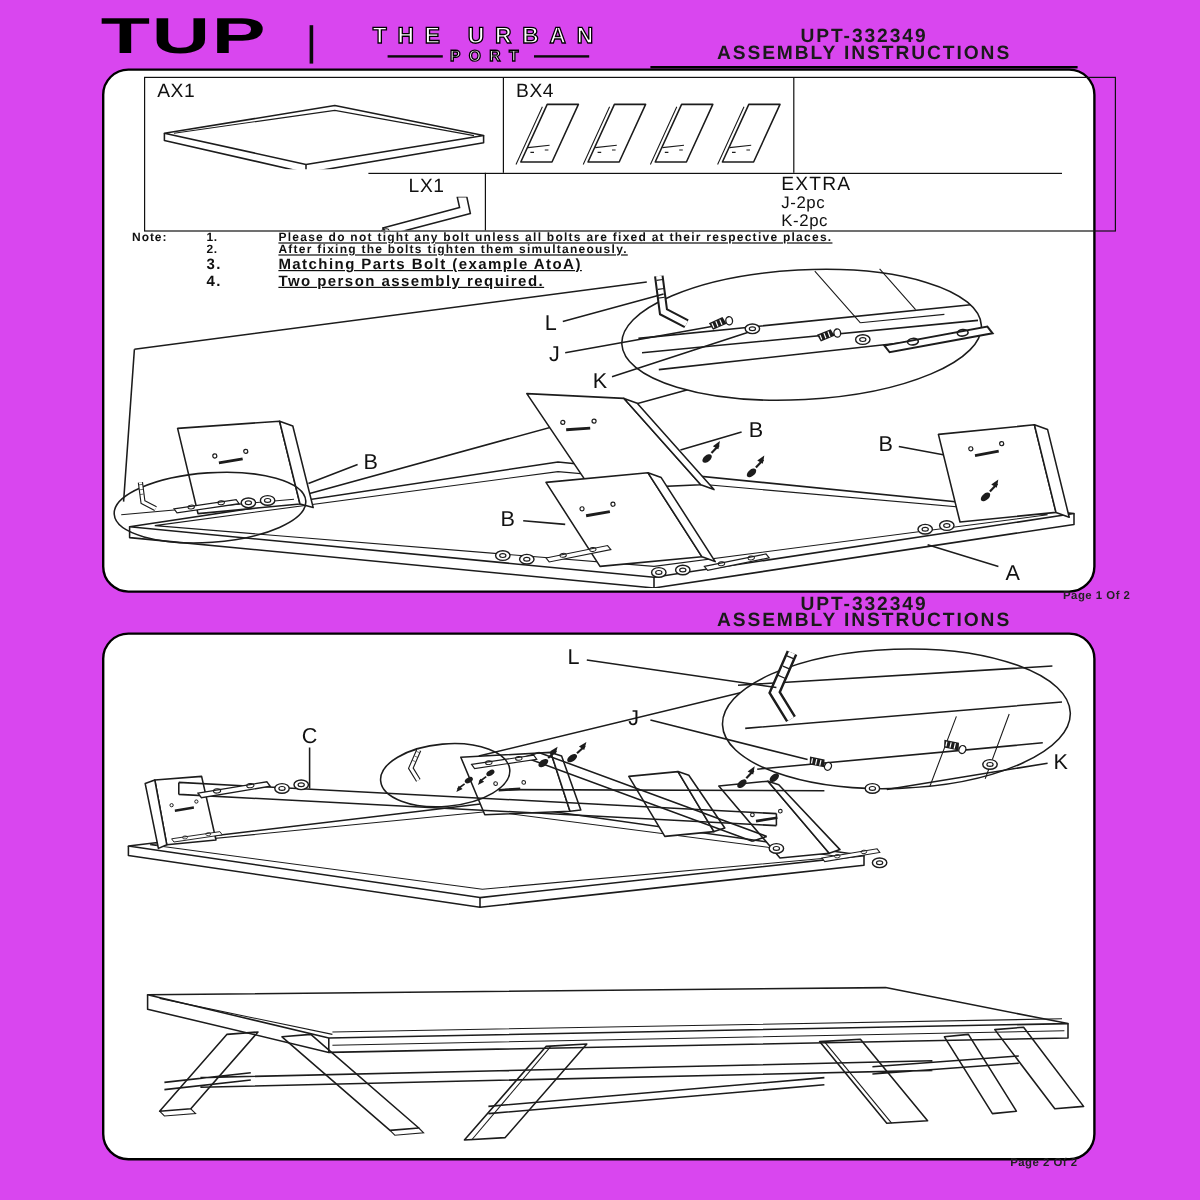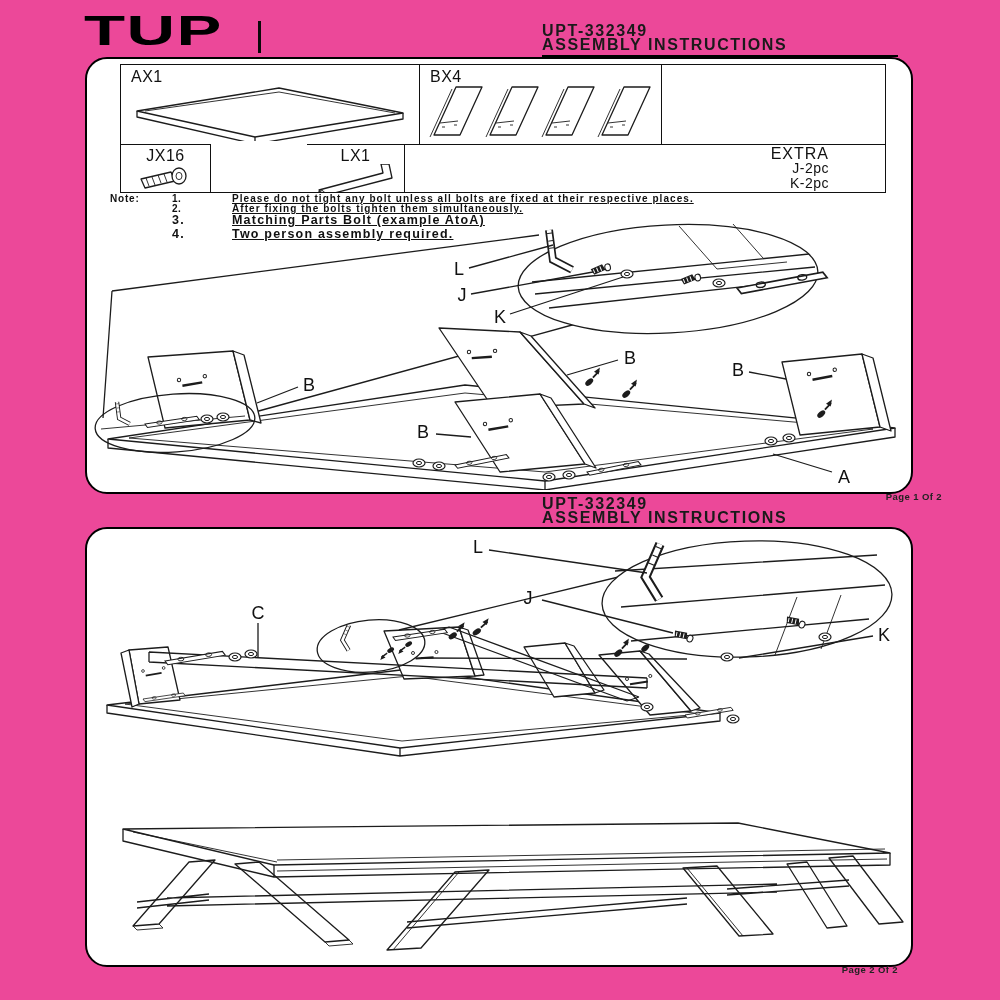--- a/index.html
+++ b/index.html
@@ -1,48 +1,48 @@
 <!DOCTYPE html>
 <html><head>
 <meta charset="utf-8">
 <style>
   html,body{margin:0;padding:0;background:#fff;}
-  .canvas{position:relative;width:1000px;height:1000px;background:#ec4899;overflow:hidden;
+  .canvas{position:relative;width:1000px;height:1000px;background:#d946ef;overflow:hidden;
           font-family:"Liberation Sans",sans-serif;color:#111;}
   .abs{position:absolute;}
   
   .logo-tup{left:84px;top:12px;font-size:48px;font-weight:800;letter-spacing:1px;color:#000;
             transform:scaleX(1.4) scaleY(0.88);transform-origin:left top;line-height:44px;}
   .logo-div{left:258px;top:21px;width:3px;height:32px;background:#0a0a0a;}
   .logo-urban{left:272px;top:22px;width:270px;text-align:center;}
   .outl{color:#fff;-webkit-text-stroke:1.1px #000;}
   @supports not (-webkit-text-stroke: 1px #000){ .outl{color:#000;} }
   .urban-l1{font-size:19px;font-weight:700;letter-spacing:9px;line-height:18px;}
   .urban-l2{display:flex;align-items:center;justify-content:center;gap:6px;margin-top:0px;}
   .urban-l2 .txt{font-size:13px;font-weight:700;letter-spacing:7px;line-height:13px;}
   .hline{width:46px;height:2px;background:#0a0a0a;}
-  .doc-head{width:356px;font-size:16px;font-weight:700;letter-spacing:1.6px;
+  .doc-head{width:356px;text-align:center;font-size:16px;font-weight:700;letter-spacing:1.6px;
             line-height:14px;color:#1a1a1a;border-bottom:2.4px solid #000;padding-bottom:3px;}
   .doc-head1{left:542px;top:24px;}
   .doc-head2{left:542px;top:497px;}
   
   .pg-box{border:2.4px solid #000;border-radius:22px;background:#fff;}
   .box1{left:85px;top:57px;width:824px;height:433px;}
   .box2{left:85px;top:527px;width:824px;height:436px;}
   .pg-footer{font-size:9.5px;font-weight:700;color:#222;letter-spacing:0.4px;width:110px;text-align:right;}
   .pf1{left:832px;top:491px;}
   .pf2{left:788px;top:964px;}
   
-  .ptable{left:33px;top:5px;width:764px;height:127px;border:1.7px solid #111;}
+  .ptable{left:33px;top:5px;width:764px;height:127px;border:1.7px solid #111;padding-left:44px;}
   .pcell{position:absolute;box-sizing:border-box;}
   .br{border-right:1.7px solid #111;}
   .bt{border-top:1.7px solid #111;}
   .pcode{position:absolute;left:10px;top:3px;font-size:16px;letter-spacing:0.5px;color:#111;}
   .pcode-c{position:absolute;left:0;top:2px;width:100%;text-align:center;font-size:16px;letter-spacing:0.5px;}
-  .extra-blk{position:absolute;left:558px;top:81px;width:150px;text-align:right;line-height:15px;}
+  .extra-blk{position:absolute;left:530px;top:81px;width:150px;text-align:left;line-height:15px;}
   .extra-t{font-size:16px;letter-spacing:1px;}
   .extra-l{font-size:14px;letter-spacing:0.5px;}
   
   .notes{left:23px;top:134px;width:790px;height:54px;font-weight:600;}
   .nlab{position:absolute;left:0;top:0;font-size:10px;font-weight:700;letter-spacing:0.8px;}
   .nnum{position:absolute;left:62px;font-size:10px;letter-spacing:0.5px;}
   .ntxt{position:absolute;left:122px;white-space:nowrap;font-size:10px;letter-spacing:1.05px;text-decoration:underline;}
   .nbig{font-size:12.5px;font-weight:700;letter-spacing:1.2px;}
   svg{display:block;}
   svg text{font-family:"Liberation Sans",sans-serif;fill:#111;font-size:18px;}
@@ -50,20 +50,28 @@
   .lt{fill:none;stroke:#1c1c1c;stroke-width:0.9;}
   .fw{fill:#ffffff;stroke:#1c1c1c;stroke-width:1.3;stroke-linejoin:round;}
 </style>
 </head>
 <body>
 
 <div class="canvas">
 
   <div class="abs logo-tup">TUP</div>
   <div class="abs logo-div"></div>
+  <div class="abs logo-urban">
+    <div class="urban-l1 outl">THE URBAN</div>
+    <div class="urban-l2">
+      <span class="hline"></span>
+      <span class="txt outl">PORT</span>
+      <span class="hline"></span>
+    </div>
+  </div>
   <div class="abs doc-head doc-head1">
     <div>UPT-332349</div>
     <div>ASSEMBLY INSTRUCTIONS</div>
   </div>
 
   <div class="abs pg-box box1">
 
     <div class="abs ptable">
 
       <div class="pcell br" style="left:0;top:0;width:299px;height:79px;">
@@ -83,29 +91,20 @@
             <path class="fw" d="M62,56 L84,8 L110,8 L88,56 Z"></path>
               <path class="lt" d="M58,58 L80,10 M68,44 L86,42 M70,48 l3,0 M82,46 l3,0"></path>
             <path class="fw" d="M118,56 L140,8 L166,8 L144,56 Z"></path>
               <path class="lt" d="M114,58 L136,10 M124,44 L142,42 M126,48 l3,0 M138,46 l3,0"></path>
             <path class="fw" d="M174,56 L196,8 L222,8 L200,56 Z"></path>
               <path class="lt" d="M170,58 L192,10 M180,44 L198,42 M182,48 l3,0 M194,46 l3,0"></path>
           </g>
         </svg>
       </div>
 
-      <div class="pcell bt br" style="left:0;top:79px;width:90px;height:48px;">
-        <span class="pcode-c">JX16</span>
-        <svg width="52" height="22" style="position:absolute;left:16px;top:22px;">
-          <path class="fw" d="M4,12 L34,5 L38,14 L8,21 Z"></path>
-          <path class="lt" d="M9,11 L12,19 M15,10 L18,18 M21,8 L24,16 M27,7 L30,15"></path>
-          <ellipse class="fw" cx="42" cy="9" rx="7" ry="8"></ellipse>
-            <ellipse class="lt" cx="42" cy="9" rx="3" ry="3.6"></ellipse>
-        </svg>
-      </div>
       <div class="pcell bt br" style="left:186px;top:79px;width:98px;height:48px;">
         <span class="pcode-c">LX1</span>
         <svg width="86" height="28" style="position:absolute;left:6px;top:19px;">
           <path class="fw" d="M4,24 L68,7 L66,-2 L74,-2 L77,12 L8,30 Z" transform="translate(2,2)"></path>
           <ellipse class="lt" cx="8" cy="29" rx="3.4" ry="2.2" transform="rotate(-15 8 29)"></ellipse>
         </svg>
       </div>
       <div class="pcell bt" style="left:284px;top:79px;width:480px;height:48px;"></div>
       <div class="extra-blk">
         <div class="extra-t">EXTRA</div>

